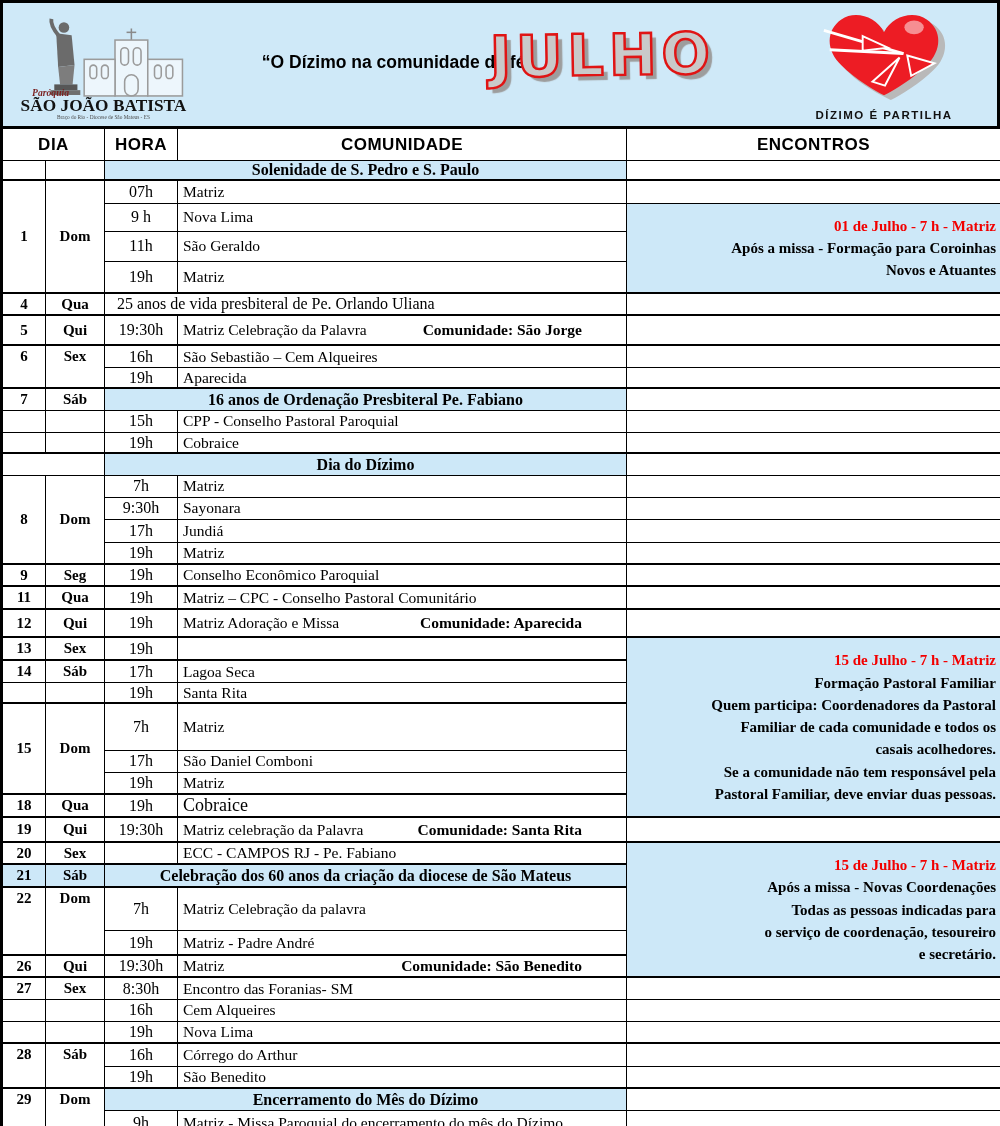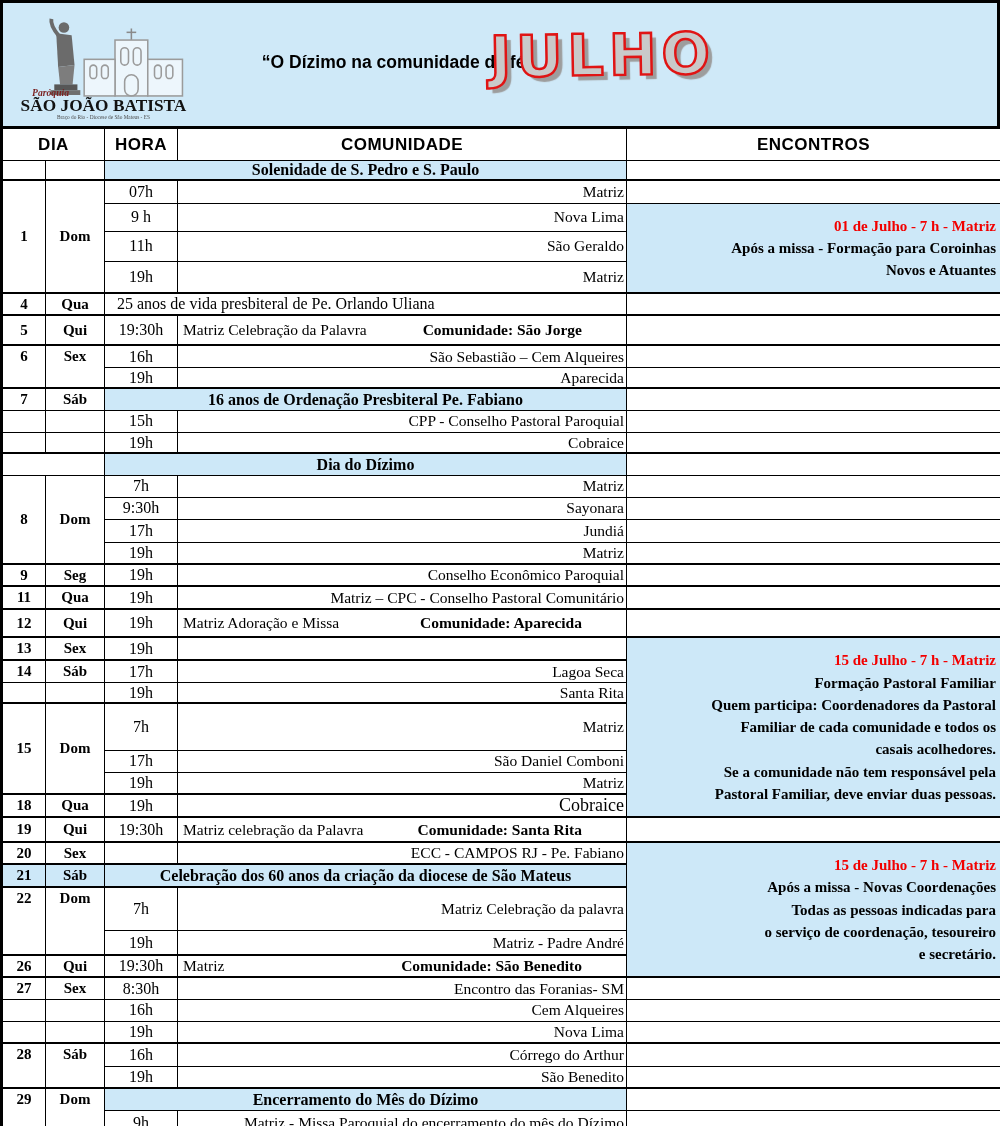--- a/index.html
+++ b/index.html
@@ -16,21 +16,21 @@
   .heart-caption{margin-top:1px;font-family:"Liberation Sans",sans-serif;font-weight:bold;font-size:11.5px;letter-spacing:1.5px;color:#111;}
 
   
   table{width:1000px;border-collapse:collapse;table-layout:fixed;border:3px solid #000;background:#fff;}
   th,td{border:1px solid #000;padding:0 2px;overflow:hidden;box-sizing:border-box;}
   tr.top2 td{border-top:2px solid #000;}
   th{font-family:"Liberation Sans",sans-serif;font-size:17px;font-weight:bold;height:33px;letter-spacing:.5px;}
   td.num,td.day{font-weight:bold;font-size:15px;text-align:center;}
   td.vtop{vertical-align:top;padding-top:2px;}
   td.hora{font-size:16px;text-align:center;}
-  td.com{font-size:15.5px;text-align:right;padding-left:5px;}
+  td.com{font-size:15.5px;text-align:left;padding-left:5px;}
   td.big{font-size:18px;}
   td.span{font-size:16px;text-align:left;padding-left:12px;margin-top:43px;}
   td.hdr{background:#cde8f8;font-weight:bold;font-size:16px;text-align:center;}
   td.blue{background:#cde8f8;}
   td.encb{background:#cde8f8;text-align:right;vertical-align:middle;font-weight:bold;font-size:15px;padding:10px 4px;}
   .comflex{display:flex;align-items:center;width:100%;}
   .comflex .boldpart{font-weight:bold;margin-left:auto;margin-right:42px;font-size:15.5px;}
   .encl{line-height:1.35;margin:2px 0;}
   .encl.red{color:#f20000;}
 </style>
@@ -70,20 +70,33 @@
       <text x="2" y="100" font-family="Liberation Serif, serif" font-weight="bold" font-size="17" fill="#121212" textLength="172" lengthAdjust="spacingAndGlyphs">SÃO JOÃO BATISTA</text>
       <text x="88" y="108" font-family="Liberation Serif, serif" font-size="5.5" fill="#4a4a4a" text-anchor="middle">Braço do Rio - Diocese de São Mateus - ES</text>
     </svg>
 
     <div class="titles">
       <div class="t2">“O Dízimo na comunidade de fé”</div>
     </div>
 
     <div class="month">JULHO</div>
 
+    <div class="heartwrap">
+      <svg width="145" height="97" viewBox="0 0 145 100" xmlns="http://www.w3.org/2000/svg">
+        <path d="M79,33 C71,17 49,10 35,20 C19,31 19,52 35,67 C49,81 69,91 79,96 C89,91 109,79 123,65 C139,50 139,29 123,18 C109,8 87,17 79,33 Z" fill="#b9b9b9"></path>
+        <path d="M72,26 C64,10 42,3 28,13 C12,24 12,45 28,60 C42,74 62,86 72,91 C82,86 102,74 116,60 C132,45 132,24 116,13 C102,3 80,10 72,26 Z" fill="#ed1c24"></path>
+        <ellipse cx="103" cy="21" rx="10" ry="7" fill="#ffffff" opacity="0.5"></ellipse>
+        <line x1="92" y1="48" x2="10" y2="24" stroke="#ffffff" stroke-width="3"></line>
+        <line x1="92" y1="48" x2="16" y2="44" stroke="#ffffff" stroke-width="3"></line>
+        <polygon points="50,30 76,42 50,45" fill="#ed1c24" stroke="#ffffff" stroke-width="2"></polygon>
+        <polygon points="96,50 124,58 100,71" fill="#ed1c24" stroke="#ffffff" stroke-width="2"></polygon>
+        <polygon points="60,77 88,52 73,81" fill="#ed1c24" stroke="#ffffff" stroke-width="2"></polygon>
+      </svg>
+      <div class="heart-caption">DÍZIMO É PARTILHA</div>
+    </div>
   </div>
 
   <table>
     <colgroup>
       <col style="width:44px">
         <col style="width:59px">
         <col style="width:73px">
         <col style="width:449px">
         <col style="width:375px">
     </colgroup>

